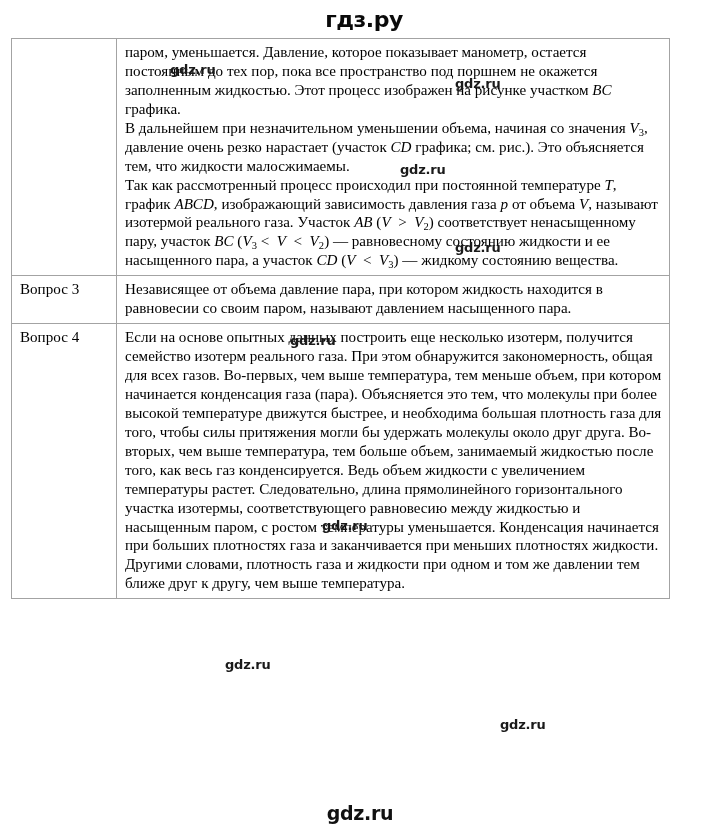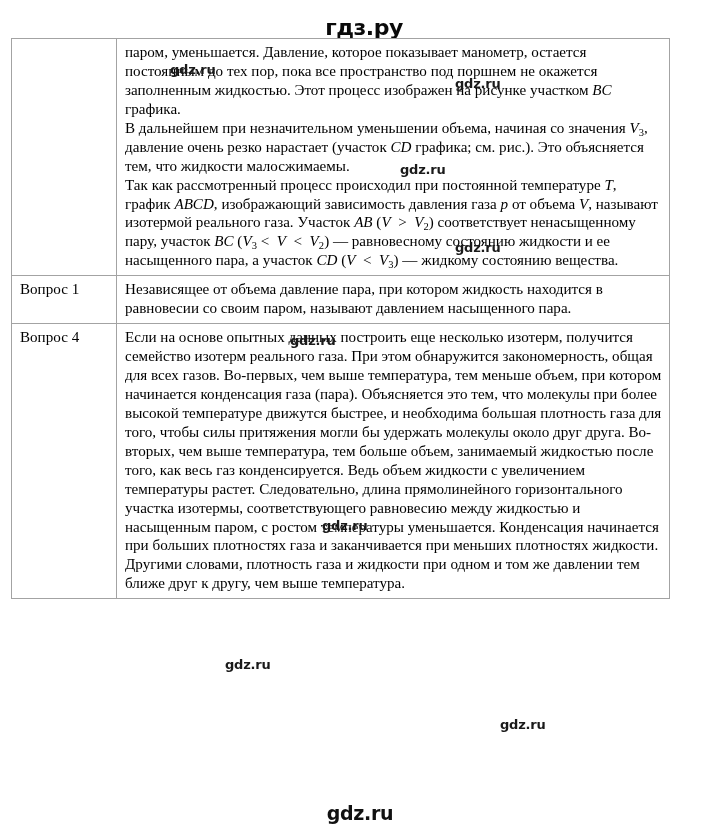--- a/index.html
+++ b/index.html
@@ -12,21 +12,21 @@
     height: 832px;
     font-family: "Liberation Serif", "DejaVu Serif", serif;
     color: #000000;
     position: relative;
     overflow: hidden;
   }
 
   
   .brand-top {
     position: absolute;
-    top: 12px;
+    top: 4px;
     left: 0;
     width: 720px;
     height: 30px;
     display: flex;
     align-items: center;
     justify-content: center;
   }
   .brand-top-text {
     font-family: "DejaVu Sans", "Liberation Sans", sans-serif;
     font-weight: bold;
@@ -128,21 +128,21 @@
         <td class="body-cell cellbody">
           <p class="para">паром,&nbsp;уменьшается. Давление, которое показывает манометр, остается постоянным до тех пор, пока все пространство под поршнем не окажется заполненным жидкостью. Этот процесс изображен на рисунке участком <i>BC</i> графика.</p>
           <p class="para">В дальнейшем при незначительном уменьшении объема, начиная со значения <i>V</i><sub>3</sub>, давление очень резко нарастает (участок <i>CD</i> графика; см. рис.). Это объясняется тем, что жидкости малосжимаемы.</p>
           <p class="para">Так как рассмотренный процесс происходил при постоянной температуре <i>T</i>, график <i>ABCD</i>, изображающий зависимость давления газа <i>p</i> от объема <i>V</i>, называют изотермой реального газа. Участок <i>AB</i> (<i>V</i>&nbsp; &gt;&nbsp; <i>V</i><sub>2</sub>) соответствует ненасыщенному пару, участок <i>BC</i> (<i>V</i><sub>3</sub> &lt;&nbsp; <i>V</i>&nbsp; &lt;&nbsp; <i>V</i><sub>2</sub>)&nbsp;— равновесному состоянию жидкости и ее насыщенного пара, а участок <i>CD</i> (<i>V</i>&nbsp; &lt;&nbsp; <i>V</i><sub>3</sub>)&nbsp;— жидкому состоянию вещества.</p>
         </td>
       </tr>
 
 
       <tr>
         <td class="label-cell">
-          <span>Вопрос 1</span>
+          <span>Вопрос 3</span>
         </td>
         <td class="body-cell cellbody">
           <p>Независящее от объема давление пара, при котором жидкость находится в равновесии со своим паром, называют давлением насыщенного пара.</p>
         </td>
       </tr>
 
       <tr>
         <td class="label-cell">
           <span>Вопрос 4</span>
         </td>

